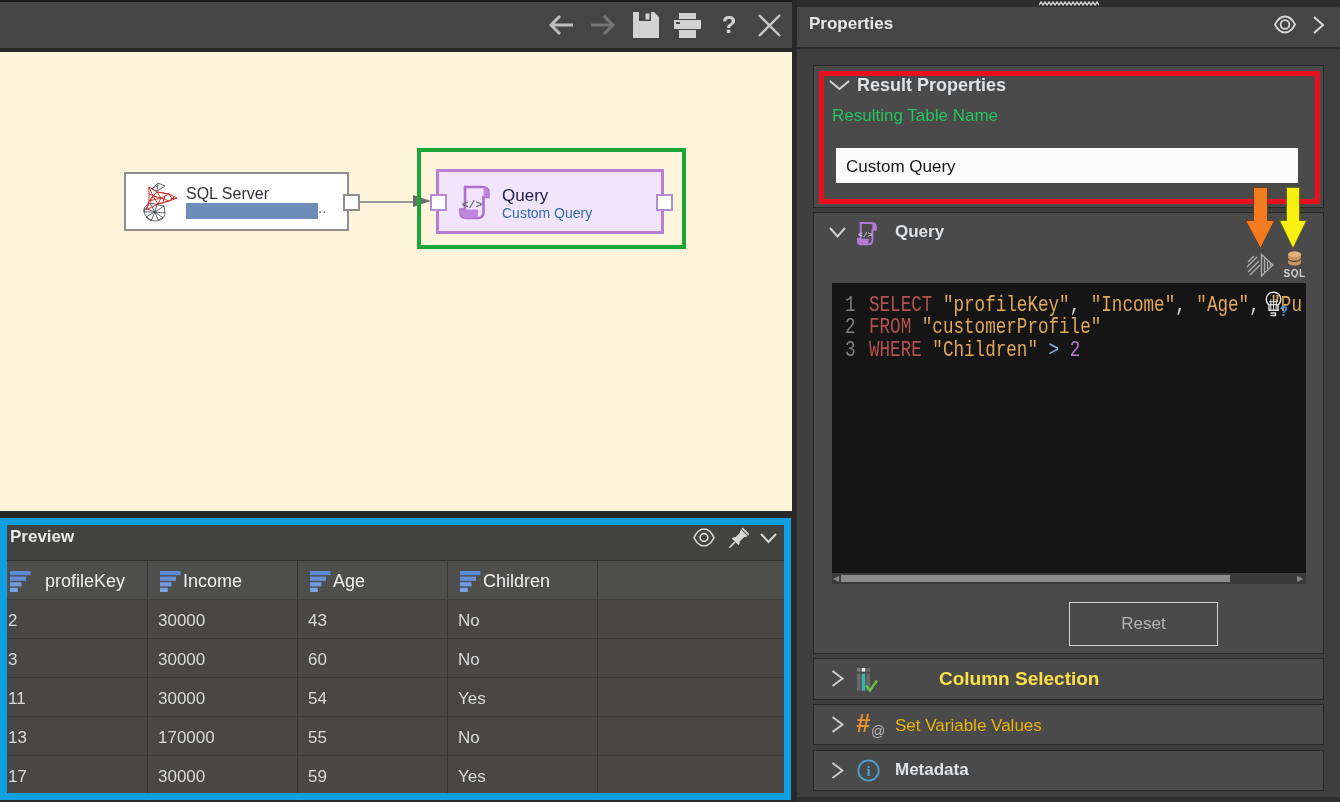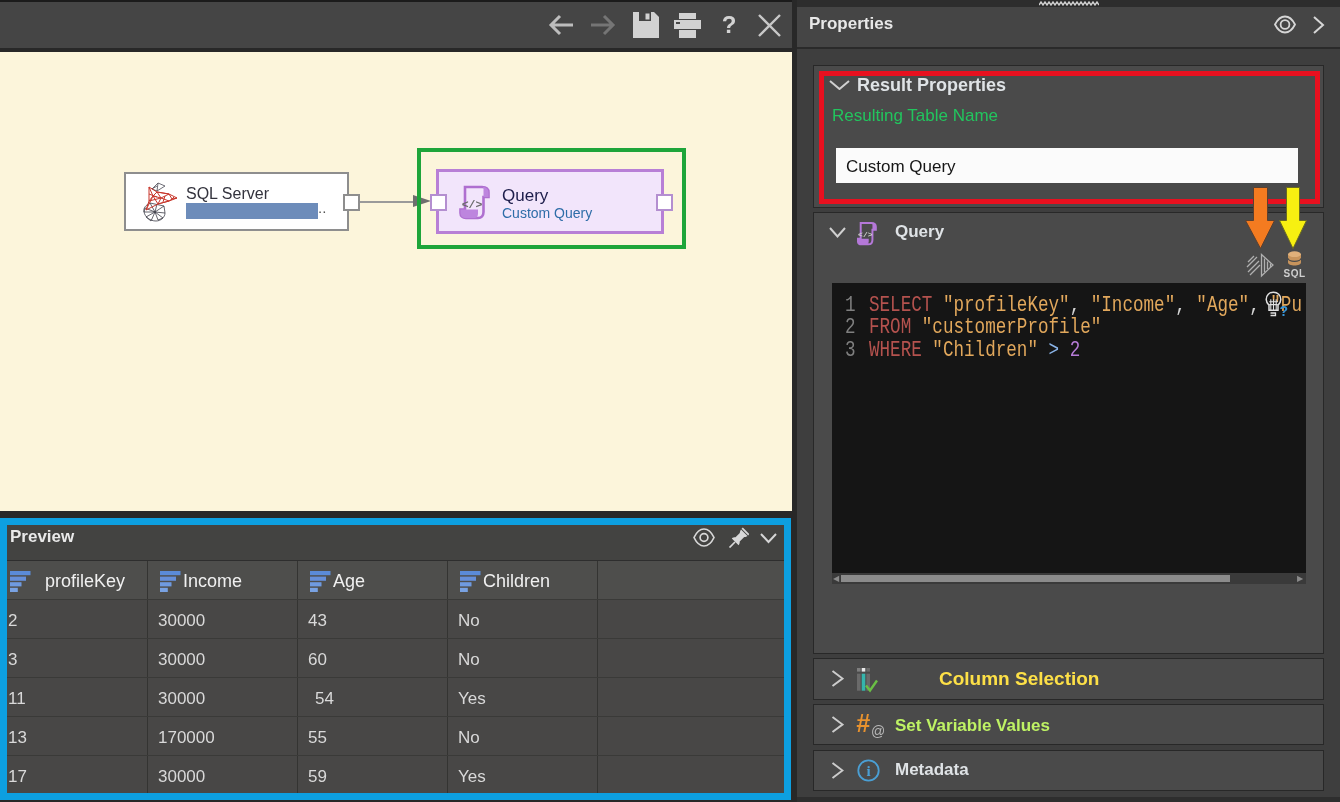--- a/index.html
+++ b/index.html
@@ -129,21 +129,21 @@
         <div class="abs" style="left:8px;top:611px;font-size:17px;color:#d9d9d9;">2</div>
         <div class="abs" style="left:158px;top:611px;font-size:17px;color:#d9d9d9;">30000</div>
         <div class="abs" style="left:308px;top:611px;font-size:17px;color:#d9d9d9;">43</div>
         <div class="abs" style="left:458px;top:611px;font-size:17px;color:#d9d9d9;">No</div>
         <div class="abs" style="left:8px;top:650px;font-size:17px;color:#d9d9d9;">3</div>
         <div class="abs" style="left:158px;top:650px;font-size:17px;color:#d9d9d9;">30000</div>
         <div class="abs" style="left:308px;top:650px;font-size:17px;color:#d9d9d9;">60</div>
         <div class="abs" style="left:458px;top:650px;font-size:17px;color:#d9d9d9;">No</div>
         <div class="abs" style="left:8px;top:689px;font-size:17px;color:#d9d9d9;">11</div>
         <div class="abs" style="left:158px;top:689px;font-size:17px;color:#d9d9d9;">30000</div>
-        <div class="abs" style="left:315px;top:689px;font-size:17px;color:#d9d9d9;text-align:right;">54</div>
+        <div class="abs" style="left:308px;top:689px;font-size:17px;color:#d9d9d9;text-align:right;">54</div>
         <div class="abs" style="left:458px;top:689px;font-size:17px;color:#d9d9d9;">Yes</div>
         <div class="abs" style="left:8px;top:728px;font-size:17px;color:#d9d9d9;">13</div>
         <div class="abs" style="left:158px;top:728px;font-size:17px;color:#d9d9d9;">170000</div>
         <div class="abs" style="left:308px;top:728px;font-size:17px;color:#d9d9d9;">55</div>
         <div class="abs" style="left:458px;top:728px;font-size:17px;color:#d9d9d9;">No</div>
         <div class="abs" style="left:8px;top:767px;font-size:17px;color:#d9d9d9;">17</div>
         <div class="abs" style="left:158px;top:767px;font-size:17px;color:#d9d9d9;">30000</div>
         <div class="abs" style="left:308px;top:767px;font-size:17px;color:#d9d9d9;">59</div>
         <div class="abs" style="left:458px;top:767px;font-size:17px;color:#d9d9d9;">Yes</div>
       </div>
@@ -233,20 +233,21 @@
     <path d="M7.8 8.2 L7.8 19 M10.5 8.2 L10.5 19 M13.2 8.2 L13.2 19 M6.2 10.8 H14.8 M6.2 13.6 H14.8" stroke="#e0e0e0" stroke-width="1.1" fill="none"></path>
     <path d="M7.5 22 H12.5 V24.5 H7.5" stroke="#e0e0e0" stroke-width="1.3" fill="none"></path>
     <text x="16.5" y="25" font-size="14" font-weight="bold" fill="#3794d6" font-family="Liberation Sans, sans-serif">?</text>
   </svg>
 
   <div class="abs" style="left:832px;top:573px;width:474px;height:11px;background:#3a3a3a;"></div>
   <div class="abs" style="left:841px;top:575px;width:389px;height:7px;background:#8b8b8b;"></div>
   <div class="abs" style="left:833px;top:573px;width:8px;height:11px;color:#8a8a8a;font-size:8px;line-height:11px;">◀</div>
   <div class="abs" style="left:1297px;top:573px;width:8px;height:11px;color:#8a8a8a;font-size:8px;line-height:11px;">▶</div>
 
+  <div class="abs" style="left:1069px;top:602px;width:149px;height:44px;border:1px solid #d2d2d2;color:#b3b3b3;font-size:17px;text-align:center;line-height:42px;">Reset</div>
 
   <div class="abs" style="left:813px;top:658px;width:511px;height:42px;background:#4a4a4a;border:1.5px solid #282828;"></div>
   <div class="abs" style="left:813px;top:704px;width:511px;height:41px;background:#4a4a4a;border:1.5px solid #282828;"></div>
   <div class="abs" style="left:813px;top:750px;width:511px;height:41px;background:#4a4a4a;border:1.5px solid #282828;"></div>
 
   <svg class="abs" style="left:831px;top:670px;" width="13" height="17" viewBox="0 0 13 17">
       <path d="M1.5 1 L11.5 8.5 L1.5 16" stroke="#cccccc" stroke-width="2" fill="none"></path>
     </svg>
   <svg class="abs" style="left:831px;top:716px;" width="13" height="17" viewBox="0 0 13 17">
       <path d="M1.5 1 L11.5 8.5 L1.5 16" stroke="#cccccc" stroke-width="2" fill="none"></path>
@@ -261,21 +262,21 @@
     <rect x="10.4" y="0" width="3.6" height="3.6" fill="#6a6a6a"></rect>
     <rect x="1" y="5.7" width="3.6" height="17" fill="#6a6a6a"></rect>
     <rect x="5.7" y="5.7" width="3.6" height="17" fill="#35b5ac"></rect>
     <rect x="10.4" y="5.7" width="3.6" height="17" fill="#6a6a6a"></rect>
     <path d="M10 17.5 L14 22.5 L21 12.5" stroke="#6abf45" stroke-width="2.4" fill="none"></path>
   </svg>
   <div class="abs" style="left:895px;top:668px;font-size:19px;font-weight:bold;color:#fde047;margin-left:44px;">Column Selection</div>
 
   <div class="abs" style="left:856px;top:709px;font-size:25px;font-weight:bold;color:#e8922e;font-style:italic;">#</div>
   <div class="abs" style="left:871px;top:723px;font-size:14px;color:#b8b8b8;">@</div>
-  <div class="abs" style="left:895px;top:716px;font-size:17px;font-weight:bold;color:#bef264;">Set Variable Values</div>
+  <div class="abs" style="left:895px;top:716px;font-size:17px;font-weight:normal;color:#eab308;">Set Variable Values</div>
 
   <svg class="abs" style="left:857px;top:759px;" width="23" height="23" viewBox="0 0 23 23">
     <circle cx="11.5" cy="11.5" r="10.2" fill="none" stroke="#4a9fd4" stroke-width="1.8"></circle>
     <text x="11.5" y="17" font-size="15" font-weight="bold" fill="#4a9fd4" text-anchor="middle" font-family="Liberation Serif, serif">i</text>
   </svg>
   <div class="abs" style="left:895px;top:760px;font-size:17px;font-weight:bold;color:#dfe3e6;">Metadata</div>
 
   <svg class="abs" style="left:1244px;top:187px;" width="32" height="63" viewBox="0 0 32 63">
     <path d="M9.5 0.5 H23.5 V33.5 H30.5 L16.5 61.5 L1.5 33.5 H9.5 Z" fill="#f47b20" stroke="#5a4030" stroke-width="1"></path>
   </svg>

